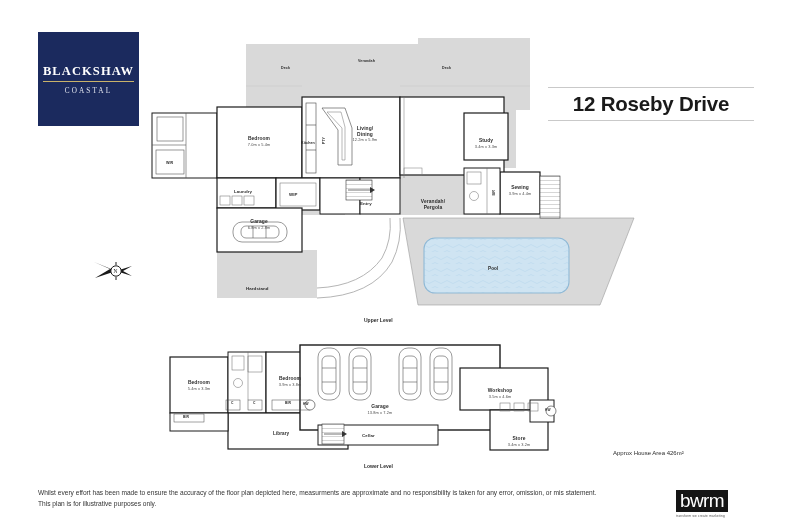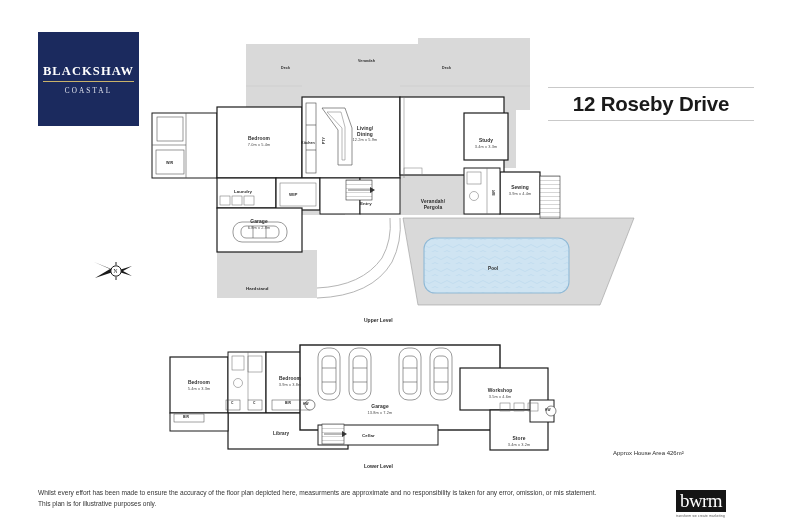--- a/index.html
+++ b/index.html
@@ -69,21 +69,21 @@
     position:absolute;left:38px;top:488px;width:620px;
     font-size:6.6px;line-height:10.5px;color:#333333;
   }
   .bwrm{
     position:absolute;left:676px;top:490px;width:76px;
   }
   .bwrm-mark{
     background:#151515;color:#ffffff;
     font-size:19px;font-weight:400;letter-spacing:-0.6px;
     line-height:19px;padding:1px 4px 2px 4px;display:inline-block;
-    font-family:Liberation Serif, serif;
+    font-family:Liberation Sans, sans-serif;
   }
   .bwrm-tag{
     font-size:3.1px;color:#4a4a4a;letter-spacing:0.25px;margin-top:2px;
     white-space:nowrap;
   }
 </style>
 </head>
 <body>
 
 <div id="page">

